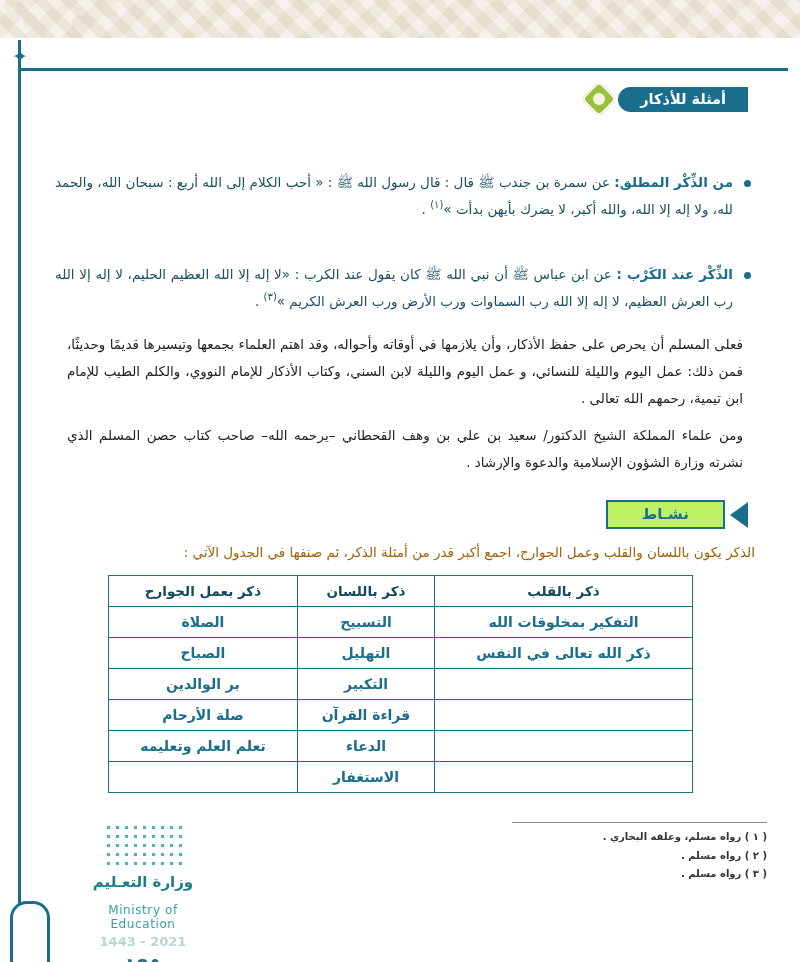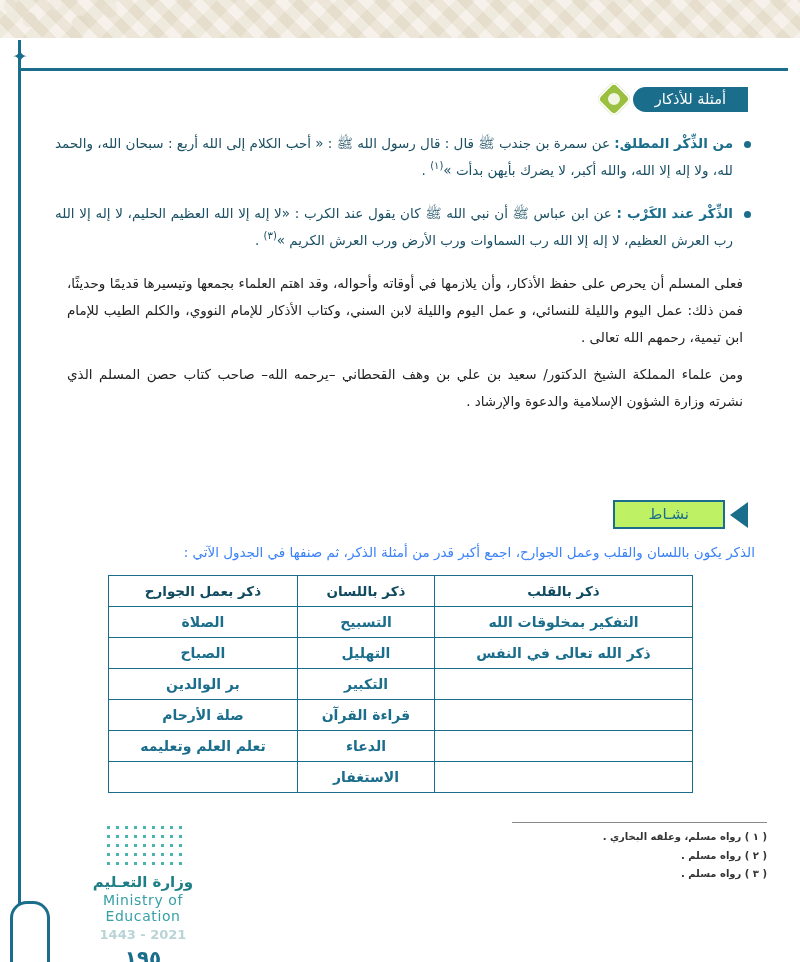--- a/index.html
+++ b/index.html
@@ -85,21 +85,21 @@
     flex-direction: row-reverse;
     gap: 6px;
   }
   .pill-row.examples { top: 86px; right: 52px; }
   .pill-row.activity { top: 500px; right: 52px; }
 
   .pill {
     background: #1b6d8c;
     color: #ffffff;
     font-size: 14.5px;
-    font-weight: normal;
+    font-weight: bold;
     padding: 4px 22px 5px 22px;
     border-radius: 14px 0 0 14px;
     white-space: nowrap;
   }
   .pill.activity-pill {
     border-radius: 0 0 0 0;
     padding: 3px 34px 4px 34px;
     background: #bef264;
     color: #1b6d8c;
     border: 2px solid #1b6d8c;
@@ -144,20 +144,21 @@
     margin: 0;
     padding: 0;
   }
   ul.bullets > li {
     position: relative;
     padding-right: 22px;
     margin-bottom: 17px;
     font-size: 13.5px;
     line-height: 1.95;
     color: #1b4f63;
+    margin-top: 39px;
   }
   ul.bullets > li:before {
     content: "";
     position: absolute;
     right: 4px;
     top: 11px;
     width: 7px;
     height: 7px;
     background: #1b6d8c;
     border-radius: 50%;
@@ -183,21 +184,21 @@
   }
 
   
   .activity-intro {
     position: absolute;
     top: 540px;
     left: 55px;
     width: 700px;
     font-size: 13.5px;
     line-height: 1.9;
-    color: #3b82f6;
+    color: #a16207;
     text-align: right;
   }
   table.dhikr {
     position: absolute;
     top: 575px;
     left: 108px;
     width: 585px;
     border-collapse: collapse;
     direction: rtl;
   }
@@ -257,23 +258,23 @@
     opacity: .85;
   }
   .logo-ar {
     color: #1d7f86;
     font-size: 15px;
     font-weight: bold;
     letter-spacing: .5px;
   }
   .logo-en {
     color: #37a0a6;
-    font-size: 14px;
+    font-size: 12px;
     letter-spacing: .6px;
-    margin-top: 1px;
+    margin-top: 12px;
   }
   .logo-year {
     color: #b9d4d6;
     font-size: 13px;
     margin-top: 3px;
     font-weight: bold;
   }
   .page-no {
     color: #1b6d8c;
     font-size: 20px;

